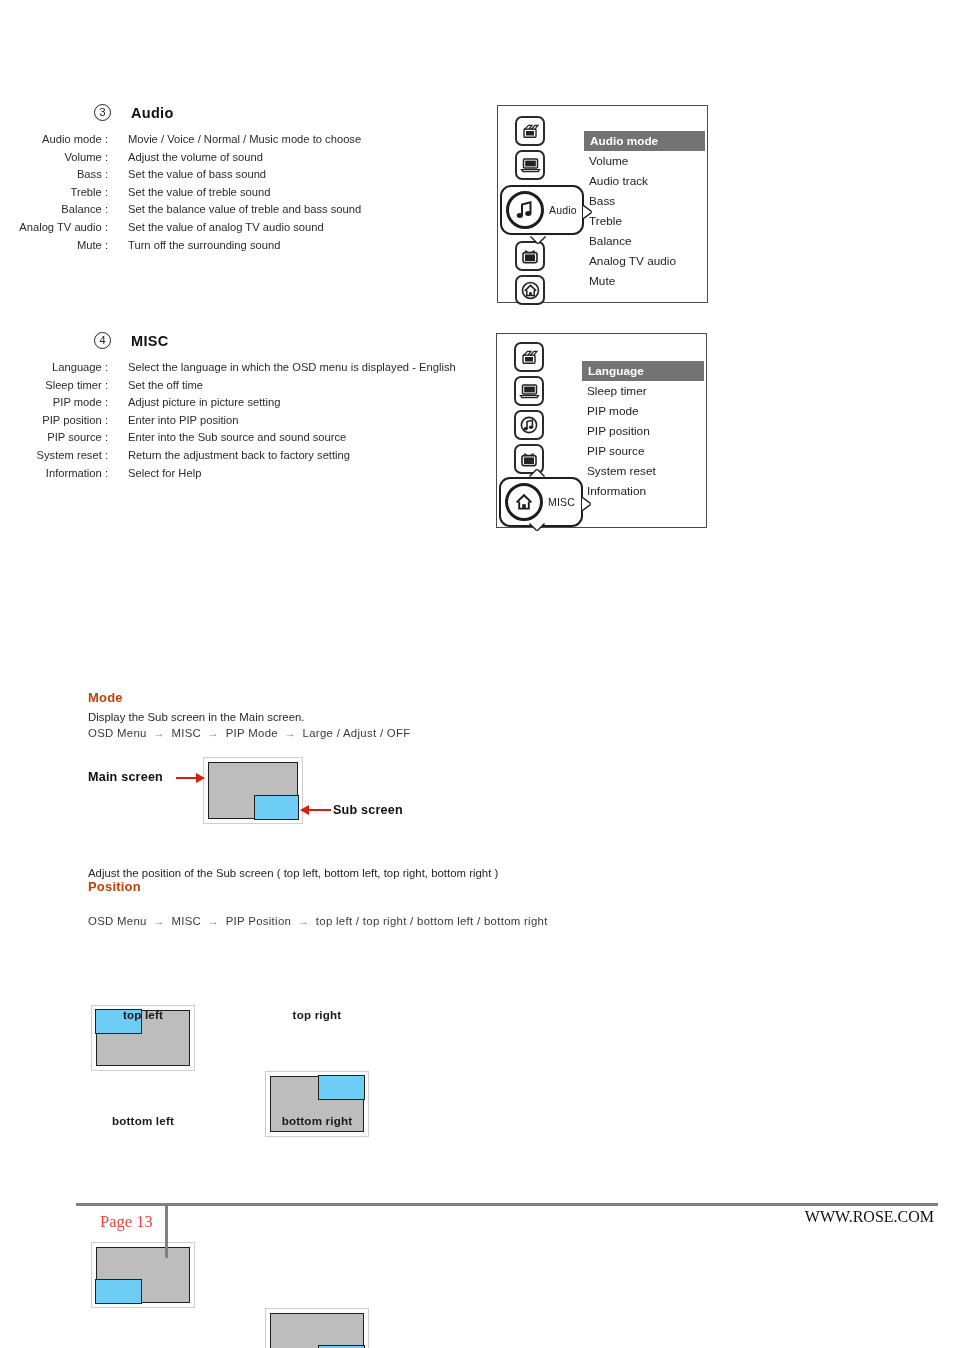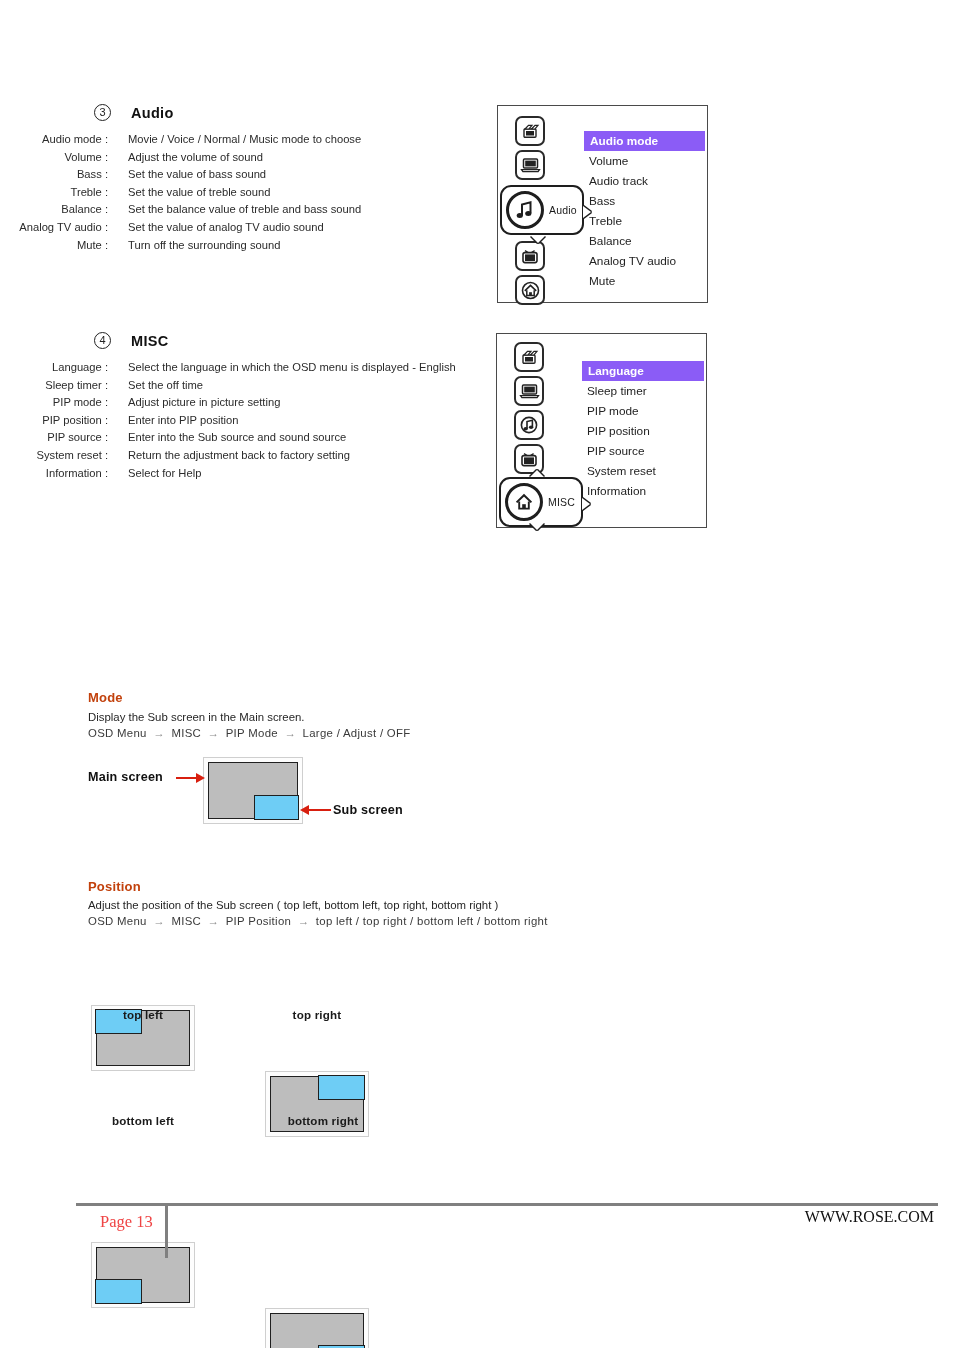--- a/index.html
+++ b/index.html
@@ -147,21 +147,21 @@
   }
   .osd-item {
     font-size: 11.8px;
     line-height: 20px;
     height: 20px;
     color: #232323;
     padding-left: 5px;
     white-space: nowrap;
   }
   .osd-item.selected {
-    background: #8b5cf6;
+    background: #737373;
     color: #ffffff;
     font-weight: bold;
     padding-left: 6px;
   }
 
   
   .pip-heading {
     font-size: 13px;
     font-weight: bold;
     color: #c2410c;
@@ -491,21 +491,21 @@
 
 <div class="abs callout-label" style="left:88px; top:770px;">Main screen</div>
 <div class="abs red-line" style="left:176px; top:777px; width:21px;"></div>
 <div class="abs red-head right" style="left:196px; top:773px;"></div>
 
 <div class="abs callout-label" style="left:333px; top:803px;">Sub screen</div>
 <div class="abs red-line" style="left:309px; top:809px; width:22px;"></div>
 <div class="abs red-head left" style="left:300px; top:805px;"></div>
 
 <div class="abs pip-heading" style="left:88px; top:879px;">Position</div>
-<div class="abs pip-sub" style="left:88px; top:897px;">Adjust the position of the Sub screen  ( top left, bottom left, top right, bottom right )</div>
+<div class="abs pip-sub" style="left:88px; top:865px;">Adjust the position of the Sub screen  ( top left, bottom left, top right, bottom right )</div>
 <div class="abs pip-path" style="left:88px; top:913px;">
   <span>OSD Menu</span>
   <span class="arrow">→</span>
   <span>MISC</span>
   <span class="arrow">→</span>
   <span>PIP Position</span>
   <span class="arrow">→</span>
   <span>top left  /  top right  /  bottom left  /  bottom right</span>
 </div>
 
@@ -528,20 +528,20 @@
     <div class="sub-screen" style="left:-1.6px; bottom:-1.6px; width:47px; height:25px;"></div>
   </div>
 </div>
 <div class="abs diagram-label" style="left:91px; top:1114px; width:104px;">bottom left</div>
 
 <div class="abs screen-frame" style="left:265px; top:1043px; width:104px; height:66px;">
   <div class="screen-inner">
     <div class="sub-screen" style="right:-1.6px; bottom:-1.6px; width:47px; height:25px;"></div>
   </div>
 </div>
-<div class="abs diagram-label" style="left:271px; top:1114px; width:104px;">bottom right</div>
+<div class="abs diagram-label" style="left:265px; top:1114px; width:104px;">bottom right</div>
 
 <div class="footer-rule"></div>
 <div class="footer-bar">
   <span class="footer-page">Page 13</span>
   <span class="footer-vrule"></span>
   <span class="footer-url">WWW.ROSE.COM</span>
 </div>
 
 </body></html>

